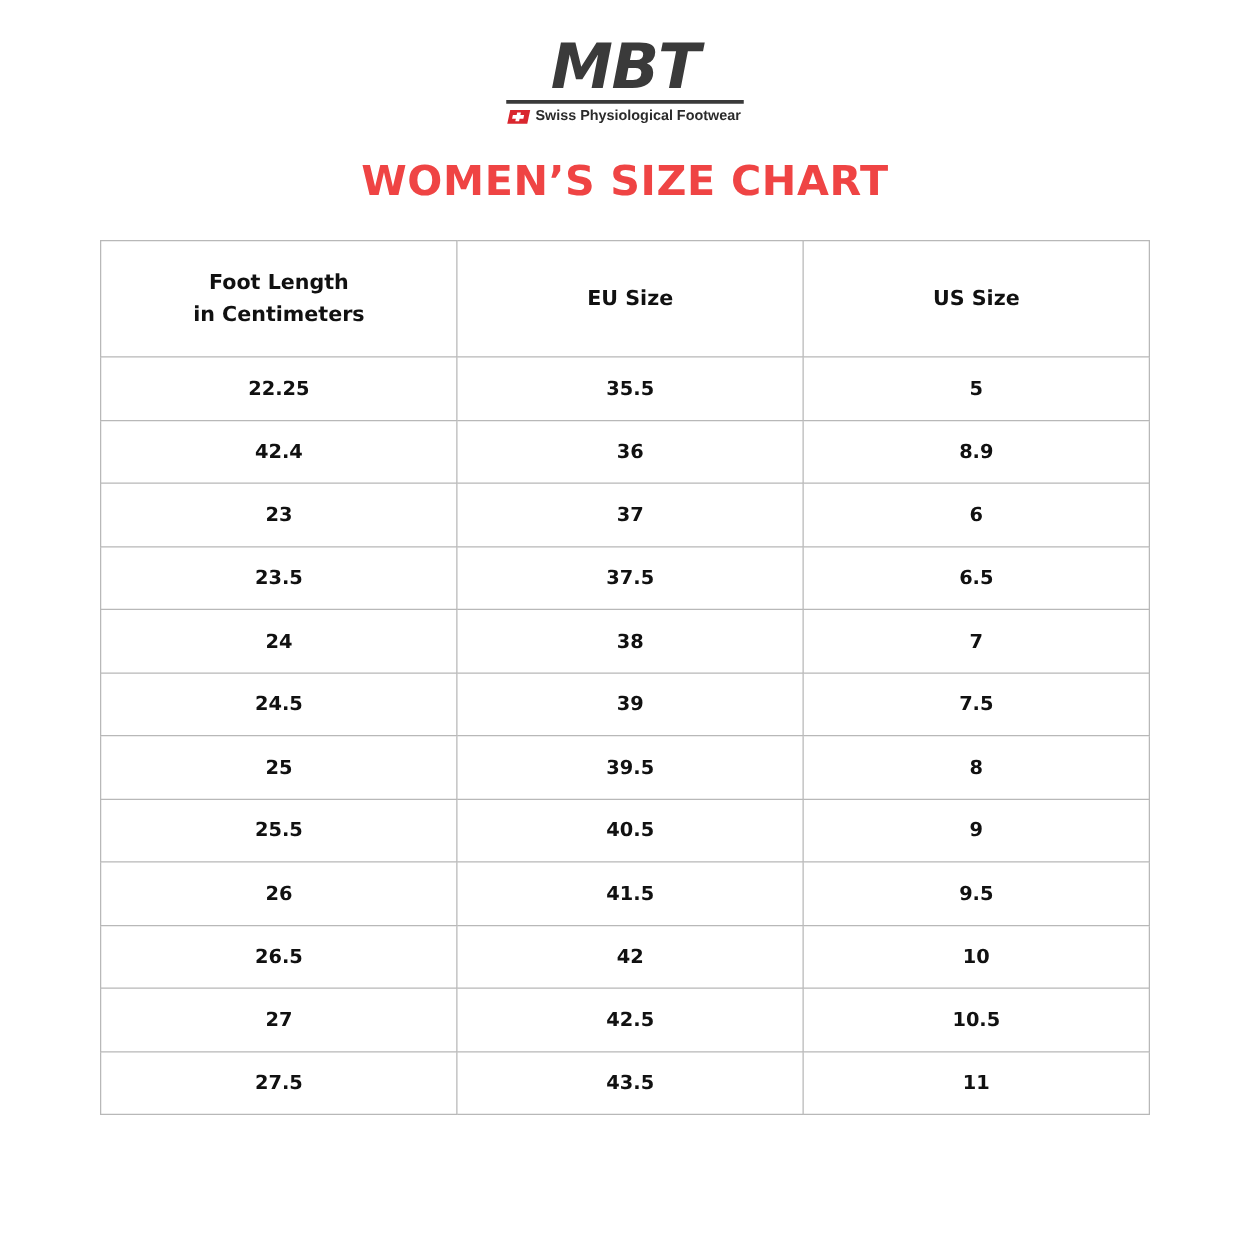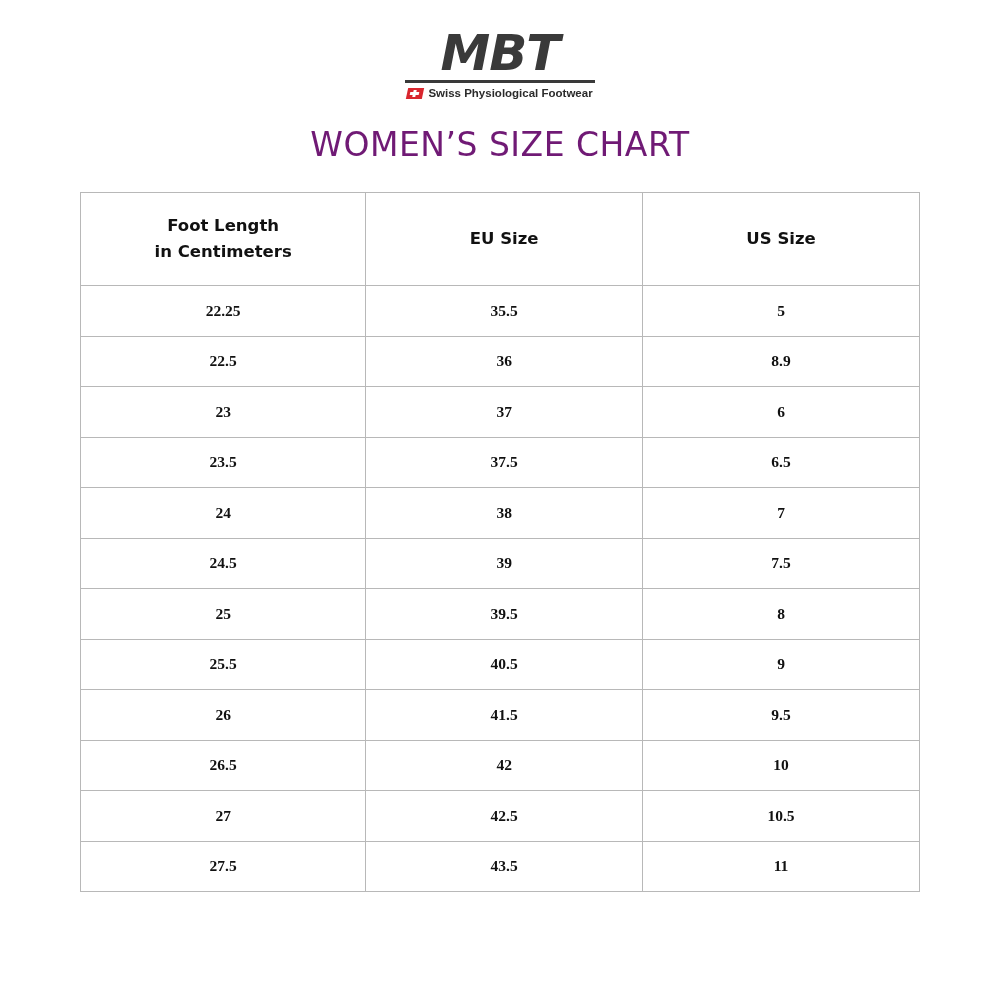--- a/index.html
+++ b/index.html
@@ -87,24 +87,24 @@
     font-size: 11.5px;
     letter-spacing: 0px;
     color: #2b2b2b;
     white-space: nowrap;
   }
 
   
   .page-title {
     margin-top: 26px;
     font-family: "DejaVu Sans", sans-serif;
-    font-weight: 400;
+    font-weight: 700;
     font-size: 33px;
     letter-spacing: 0.5px;
-    color: #701a75;
+    color: #ef4444;
     text-align: center;
   }
 
   
   .table-wrap {
     margin-top: 28px;
     width: 840px;
     border-radius: 23px;
   }
   table.size-chart {
@@ -123,21 +123,20 @@
   table.size-chart th {
     height: 90px;
     font-size: 16.5px;
     line-height: 1.6;
     vertical-align: middle;
   }
   table.size-chart td {
     height: 47.5px;
     font-size: 15.5px;
     vertical-align: middle;
-    font-family: Liberation Serif, serif;
   }
   table.size-chart col.c1 { width: 34%; }
   table.size-chart col.c2 { width: 33%; }
   table.size-chart col.c3 { width: 33%; }
 
   .th-line { display: block; }
 </style>
 </head>
 <body>
 
@@ -175,21 +174,21 @@
           </th>
         </tr>
       </thead>
       <tbody>
         <tr>
           <td>22.25</td>
           <td>35.5</td>
           <td>5</td>
         </tr>
         <tr>
-          <td>22.5</td>
+          <td>42.4</td>
           <td>36</td>
           <td>8.9</td>
         </tr>
         <tr>
           <td>23</td>
           <td>37</td>
           <td>6</td>
         </tr>
         <tr>
           <td>23.5</td>

